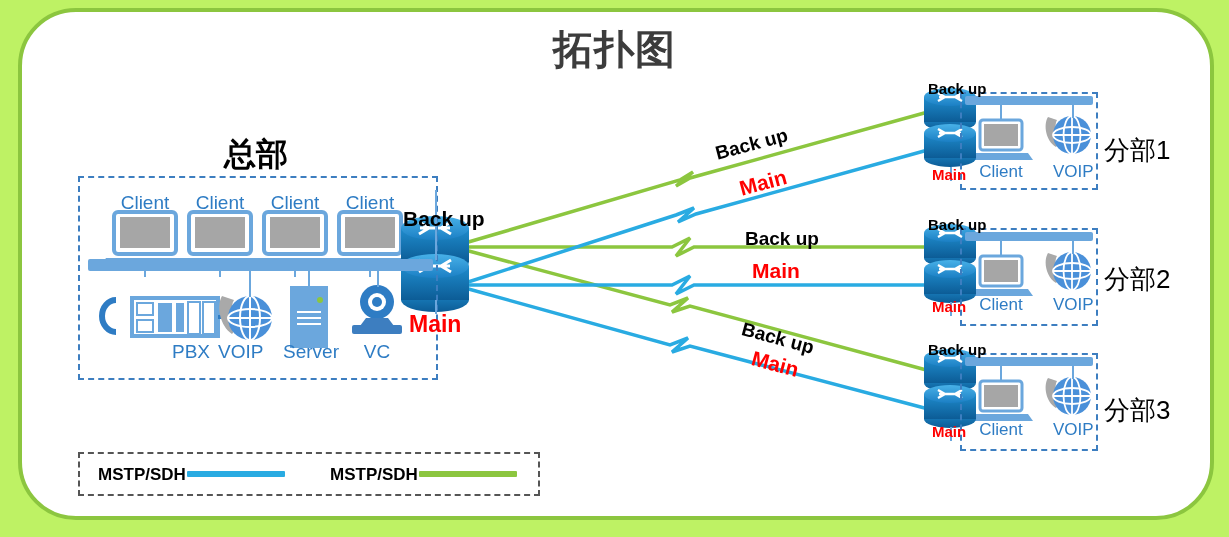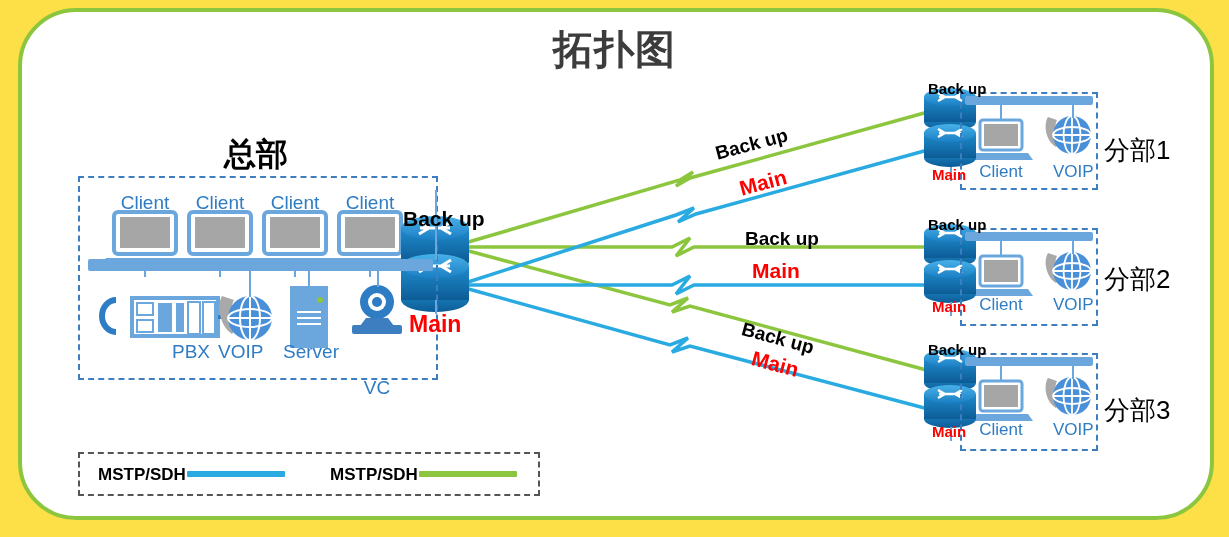--- a/index.html
+++ b/index.html
@@ -5,21 +5,21 @@
 <style>
   * { box-sizing: border-box; }
   html, body {
     margin: 0; padding: 0;
     background: #e4e8ee;
     font-family: "Liberation Sans", sans-serif;
   }
   #root {
     position: relative;
     width: 1229px; height: 537px;
-    background: #fde047;
+    background: #bef264;
     overflow: hidden;
   }
   
   .frame {
     position: absolute;
     left: 18px; top: 8px;
     width: 1196px; height: 512px;
     background: #ffffff;
     border: 4px solid #8cc63f;
     border-radius: 58px;
@@ -298,21 +298,21 @@
   <div class="drop" style="left:435px; top:300px; height:14px;"></div>
 
   <div class="lbl" style="left:116px; top:192px; width:58px;">Client</div>
   <div class="lbl" style="left:191px; top:192px; width:58px;">Client</div>
   <div class="lbl" style="left:266px; top:192px; width:58px;">Client</div>
   <div class="lbl" style="left:341px; top:192px; width:58px;">Client</div>
 
   <div class="lbl" style="left:146px; top:341px; width:90px;">PBX</div>
   <div class="lbl" style="left:218px; top:341px; width:44px;">VOIP</div>
   <div class="lbl" style="left:283px; top:341px; width:52px;">Server</div>
-  <div class="lbl" style="left:355px; top:341px; width:44px;margin-top:36px;">VC</div>
+  <div class="lbl" style="left:355px; top:341px; width:44px;">VC</div>
 
   <div class="tag-black" style="left:403px; top:207px; font-size:21px;">Back up</div>
   <div class="tag-red" style="left:409px; top:311px; font-size:23px;">Main</div>
 
   <div class="tag-black" style="left:716px; top:143px; transform:rotate(-15deg); transform-origin:left center;">Back up</div>
   <div class="tag-red" style="left:740px; top:177px; transform:rotate(-15deg); transform-origin:left center; font-size:21px;">Main</div>
 
   <div class="tag-black" style="left:745px; top:228px;">Back up</div>
   <div class="tag-red" style="left:752px; top:259px; font-size:21px;">Main</div>
 

